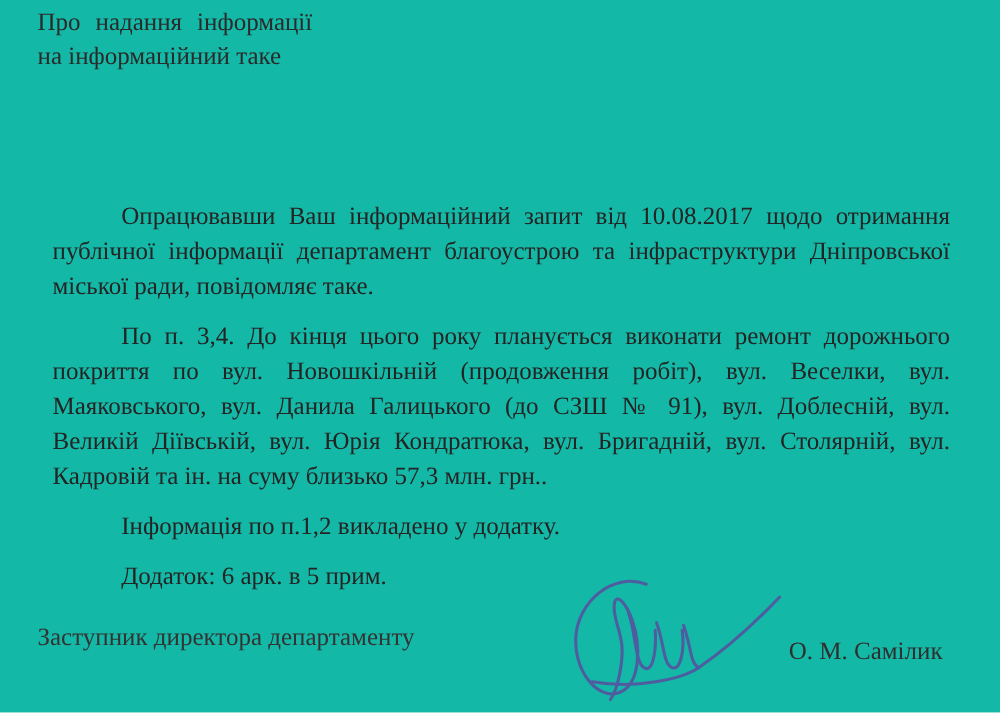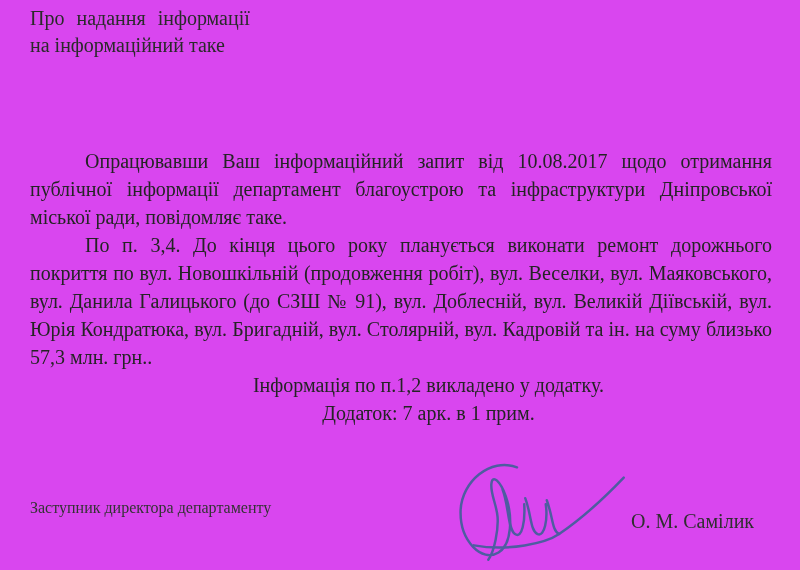--- a/index.html
+++ b/index.html
@@ -10,21 +10,21 @@
   body {
     width: 800px;
     height: 570px;
     font-family: "Liberation Serif", "DejaVu Serif", serif;
     color: #242424;
   }
   .page {
     position: relative;
     width: 800px;
     height: 570px;
-    background: #d946ef;
+    background: #14b8a6;
     overflow: hidden;
   }
   .subject {
     position: absolute;
     top: 5px;
     left: 30px;
     font-size: 20px;
     line-height: 27px;
     color: #2a2a2a;
   }
@@ -34,32 +34,32 @@
   .body-text {
     position: absolute;
     top: 147px;
     left: 30px;
     width: 742px;
     font-size: 20px;
     line-height: 28px;
     color: #242424;
   }
   .para {
-    margin: 0;
+    margin: 12px;
     text-indent: 55px;
     text-align: justify;
   }
   .para.short {
-    text-align: center;
+    text-align: left;
   }
   .footer-role {
     position: absolute;
     left: 30px;
     top: 499px;
-    font-size: 16px;
+    font-size: 20px;
     color: #333333;
   }
   .footer-name {
     position: absolute;
     left: 631px;
     top: 498px;
     font-size: 20px;
     color: #2f2f2f;
     margin-top: 12px;
   }
@@ -84,21 +84,21 @@
 
   <div class="subject">
     <div class="line1">Про надання інформації</div>
     <div class="line2">на інформаційний таке</div>
   </div>
 
   <div class="body-text">
     <p class="para">Опрацювавши Ваш інформаційний запит від 10.08.2017 щодо отримання публічної інформації департамент благоустрою та інфраструктури Дніпровської міської ради, повідомляє таке.</p>
     <p class="para">По п. 3,4. До кінця цього року планується виконати ремонт дорожнього покриття по вул. Новошкільній (продовження робіт), вул. Веселки, вул. Маяковського, вул. Данила Галицького (до СЗШ № 91), вул. Доблесній, вул. Великій Діївській, вул. Юрія Кондратюка, вул. Бригадній, вул. Столярній, вул. Кадровій та ін. на суму близько 57,3 млн. грн..</p>
     <p class="para short">Інформація по п.1,2 викладено у додатку.</p>
-    <p class="para short">Додаток: 7 арк. в 1 прим.</p>
+    <p class="para short">Додаток: 6 арк. в 5 прим.</p>
   </div>
 
   <div class="footer-role">Заступник директора департаменту</div>
 
   <svg class="signature" viewBox="0 0 180 115" xmlns="http://www.w3.org/2000/svg">
     <path d="M 72 14 C 46 4, 18 28, 17 56 C 16 86, 38 107, 54 97 C 67 89, 68 62, 61 42 C 56 28, 48 20, 47 30 C 46 40, 52 50, 53 62 C 54 74, 50 96, 44 104" stroke="#4e5da0"></path>
     <path d="M 58 36 C 64 52, 63 74, 70 79 C 77 84, 80 66, 79 50 M 80 44 C 86 60, 85 76, 92 79 C 99 82, 102 64, 100 50 M 101 46 C 107 62, 106 76, 113 79" stroke="#4e5da0"></path>
     <path d="M 30 90 C 64 96, 100 88, 113 79 C 135 64, 155 46, 176 24" stroke="#4e5da0"></path>
   </svg>
 

